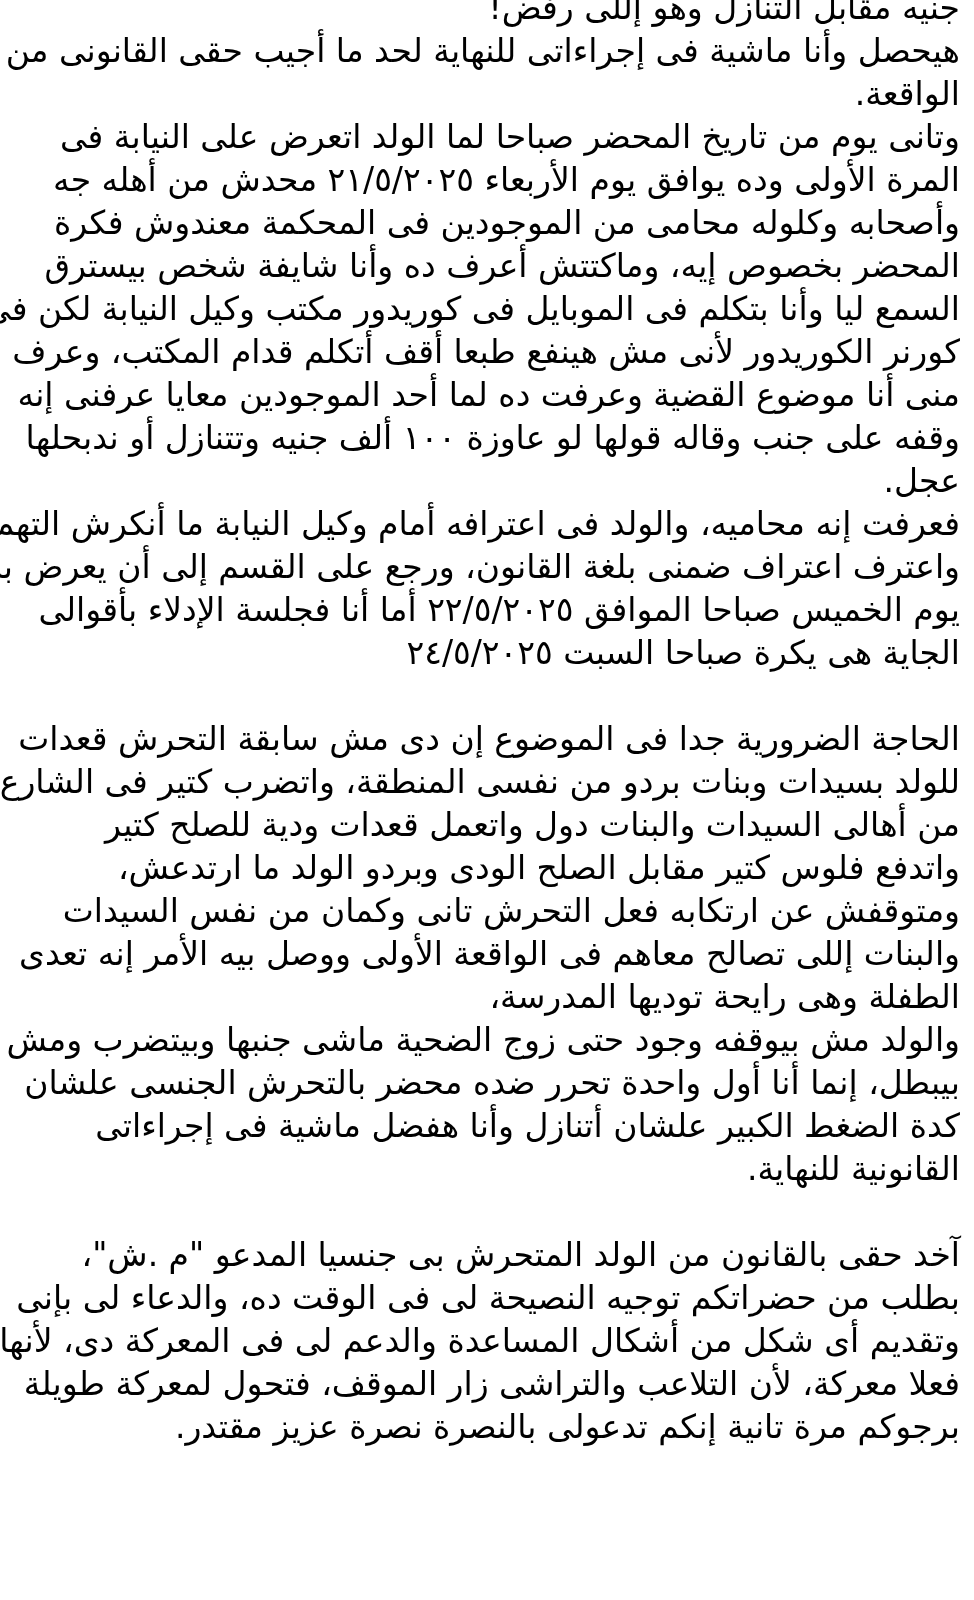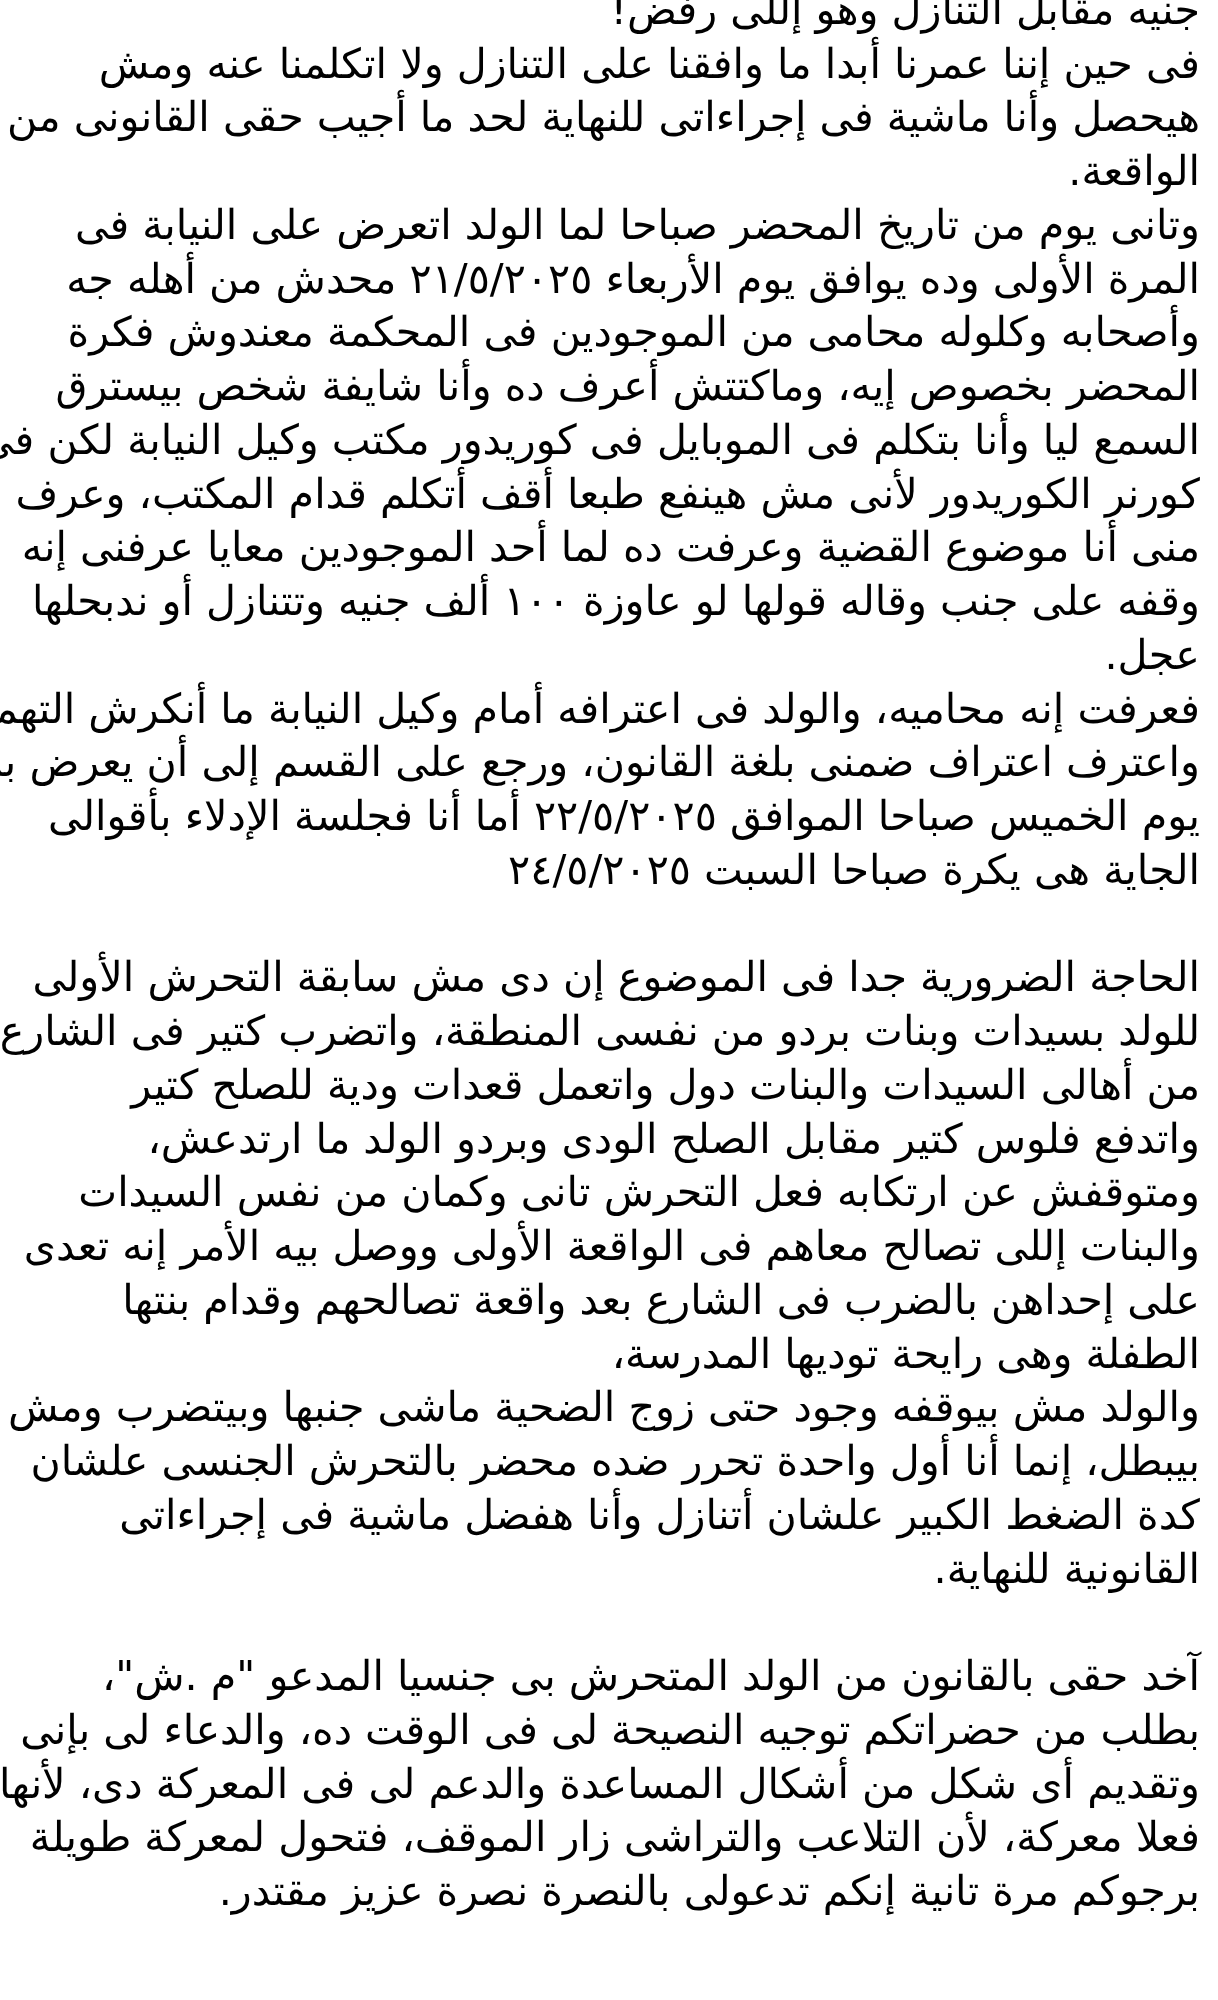--- a/index.html
+++ b/index.html
@@ -31,44 +31,42 @@
   }
   .line.blank {
     height: 43px;
   }
 </style>
 </head>
 <body>
 
 <div class="doc" id="doc" dir="rtl">
     <div class="line">جنيه مقابل التنازل وهو إللى رفض!</div>
-    <div class="line">فى حين إننا عمرنا أبدا ما وافقنا على التنازل ولا اتكلمنا عنه ومش</div>
     <div class="line">هيحصل وأنا ماشية فى إجراءاتى للنهاية لحد ما أجيب حقى القانونى من</div>
     <div class="line">الواقعة.</div>
     <div class="line">وتانى يوم من تاريخ المحضر صباحا لما الولد اتعرض على النيابة فى</div>
     <div class="line">المرة الأولى وده يوافق يوم الأربعاء ٢١/٥/٢٠٢٥ محدش من أهله جه</div>
     <div class="line">وأصحابه وكلوله محامى من الموجودين فى المحكمة معندوش فكرة</div>
     <div class="line">المحضر بخصوص إيه، وماكتتش أعرف ده وأنا شايفة شخص بيسترق</div>
     <div class="line">السمع ليا وأنا بتكلم فى الموبايل فى كوريدور مكتب وكيل النيابة لكن فى</div>
     <div class="line">كورنر الكوريدور لأنى مش هينفع طبعا أقف أتكلم قدام المكتب، وعرف</div>
     <div class="line">منى أنا موضوع القضية وعرفت ده لما أحد الموجودين معايا عرفنى إنه</div>
     <div class="line">وقفه على جنب وقاله قولها لو عاوزة ١٠٠ ألف جنيه وتتنازل أو ندبحلها</div>
     <div class="line">عجل.</div>
     <div class="line">فعرفت إنه محاميه، والولد فى اعترافه أمام وكيل النيابة ما أنكرش التهمة</div>
     <div class="line">واعترف اعتراف ضمنى بلغة القانون، ورجع على القسم إلى أن يعرض باكر</div>
     <div class="line">يوم الخميس صباحا الموافق ٢٢/٥/٢٠٢٥ أما أنا فجلسة الإدلاء بأقوالى</div>
     <div class="line">الجاية هى يكرة صباحا السبت ٢٤/٥/٢٠٢٥</div>
     <div class="line blank"></div>
-    <div class="line">الحاجة الضرورية جدا فى الموضوع إن دى مش سابقة التحرش الأولى</div>
+    <div class="line">الحاجة الضرورية جدا فى الموضوع إن دى مش سابقة التحرش قعدات</div>
     <div class="line">للولد بسيدات وبنات بردو من نفسى المنطقة، واتضرب كتير فى الشارع</div>
     <div class="line">من أهالى السيدات والبنات دول واتعمل قعدات ودية للصلح كتير</div>
     <div class="line">واتدفع فلوس كتير مقابل الصلح الودى وبردو الولد ما ارتدعش،</div>
     <div class="line">ومتوقفش عن ارتكابه فعل التحرش تانى وكمان من نفس السيدات</div>
     <div class="line">والبنات إللى تصالح معاهم فى الواقعة الأولى ووصل بيه الأمر إنه تعدى</div>
-    <div class="line">على إحداهن بالضرب فى الشارع بعد واقعة تصالحهم وقدام بنتها</div>
     <div class="line">الطفلة وهى رايحة توديها المدرسة،</div>
     <div class="line">والولد مش بيوقفه وجود حتى زوج الضحية ماشى جنبها وبيتضرب ومش</div>
     <div class="line">بيبطل، إنما أنا أول واحدة تحرر ضده محضر بالتحرش الجنسى علشان</div>
     <div class="line">كدة الضغط الكبير علشان أتنازل وأنا هفضل ماشية فى إجراءاتى</div>
     <div class="line">القانونية للنهاية.</div>
     <div class="line blank"></div>
     <div class="line">آخد حقى بالقانون من الولد المتحرش بى جنسيا المدعو "م .ش"،</div>
     <div class="line">بطلب من حضراتكم توجيه النصيحة لى فى الوقت ده، والدعاء لى بإنى</div>
     <div class="line">وتقديم أى شكل من أشكال المساعدة والدعم لى فى المعركة دى، لأنها</div>
     <div class="line">فعلا معركة، لأن التلاعب والتراشى زار الموقف، فتحول لمعركة طويلة</div>

